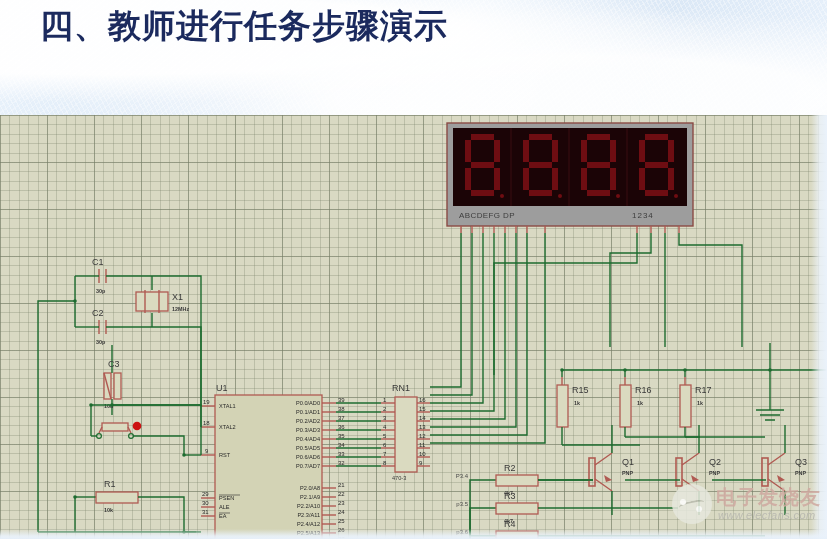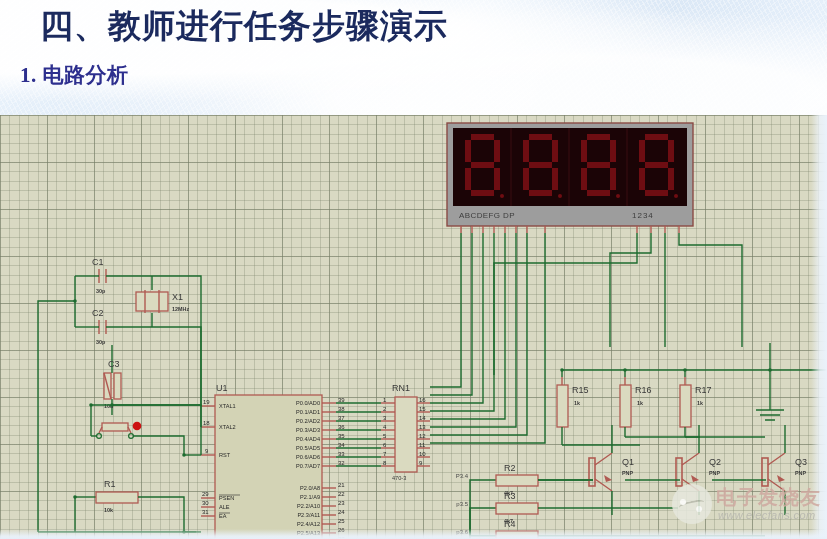--- a/index.html
+++ b/index.html
@@ -71,21 +71,20 @@
   
   text{font-family:"Liberation Sans",sans-serif;}
 </style>
 </head>
 <body>
 
 <div id="page">
 
   <div class="slide-top"></div>
   <div class="slide-title">四、教师进行任务步骤演示</div>
-  <div class="slide-subtitle">1. 电路分析</div>
 
   <div class="sch">
     <svg width="827" height="424" viewBox="0 0 827 424">
       <defs>
         <style>
           .w{stroke:#1d6b2f;stroke-width:1.4;fill:none;}
           .wr{stroke:#b05a52;stroke-width:1.4;fill:none;}
           .bd{stroke:#b05a52;stroke-width:1.3;fill:#d3d3b5;}
           .bd2{stroke:#b05a52;stroke-width:1.3;fill:#dadac0;}
           .tp{font-size:5.6px;fill:#2a2a2a;}

